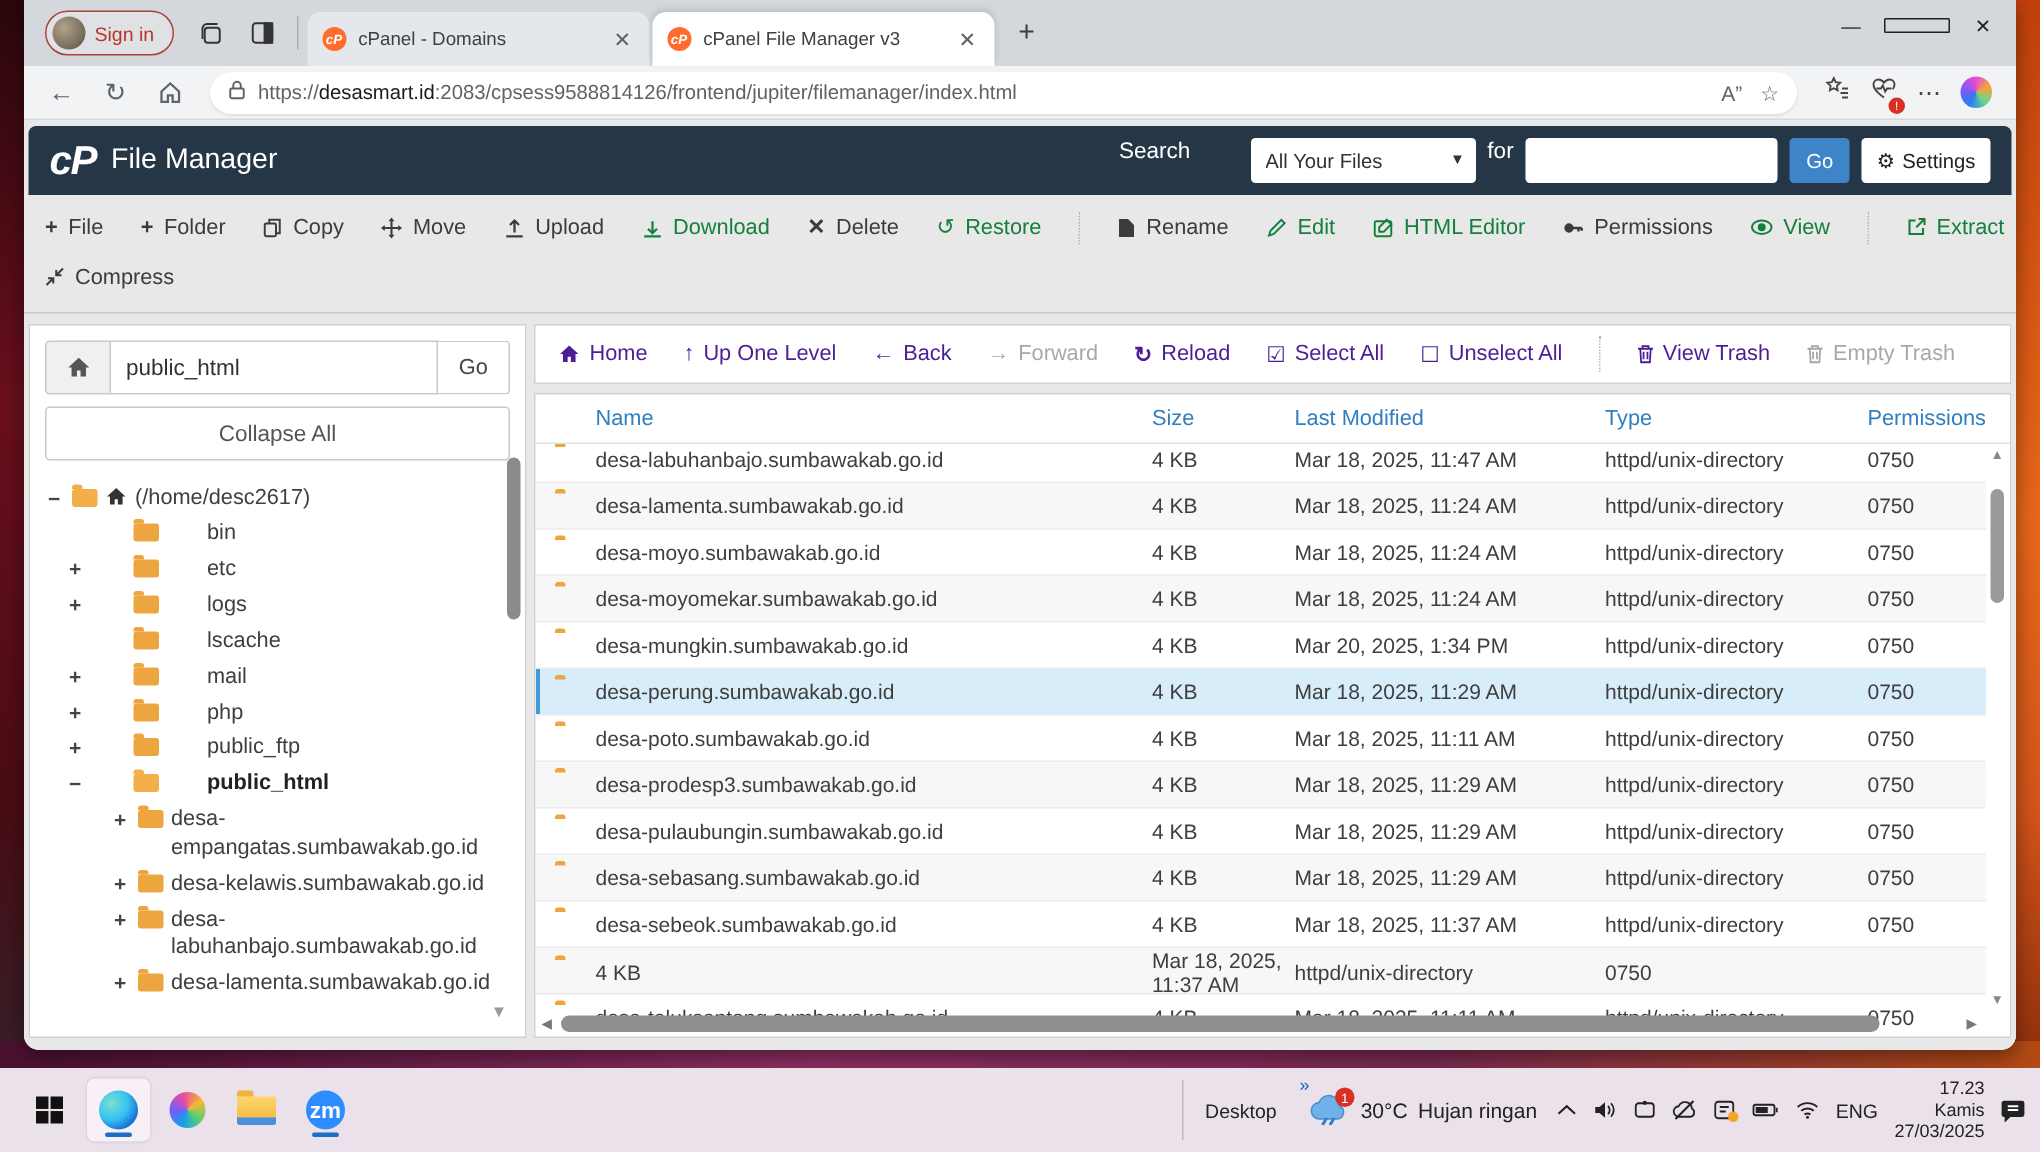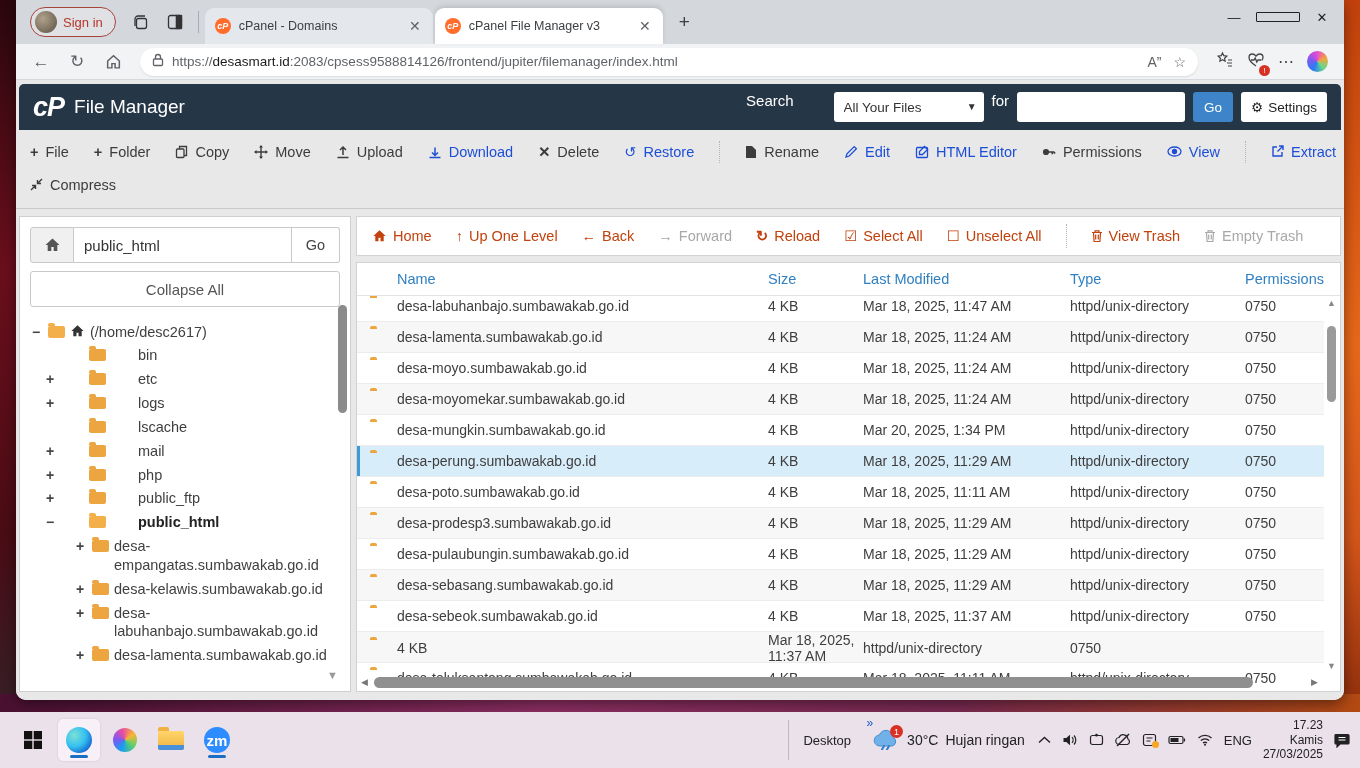--- a/index.html
+++ b/index.html
@@ -63,21 +63,21 @@
     background:#fff; font-size:13.5px; color:#333; padding:0 22px 0 10px; font-family:inherit; }
   .scope-chev { position:absolute; right:7px; top:9px; font-size:10px; color:#333; pointer-events:none; }
   .search-input { width:168px; height:30px; border:none; border-radius:3px; padding:0 8px; font-size:14px; }
   .go-btn { height:30px; padding:0 11px; background:#3d85c8; border:none; border-radius:3px; color:#fff; font-size:13.5px; }
   .settings-btn { height:30px; padding:0 10px; background:#fff; border:none; border-radius:3px; color:#222;
     font-size:13.5px; display:flex; align-items:center; gap:5px; }
 
   .cp-toolbar { background:#e8e8e8; padding:5px 14px 7px; border-bottom:1px solid #c9c9c9; flex:none; }
   .tbrow { display:flex; align-items:center; gap:25px; height:33px; font-size:14.5px; color:#3c3c3c; }
   .titem { display:flex; align-items:center; gap:7px; white-space:nowrap; cursor:pointer; }
-  .titem.disabled { color:#1d4ed8; }
+  .titem.disabled { color:#15803d; }
   .titem svg { flex:none; }
   .tsep { border-left:1px dotted #b5b5b5; height:22px; }
 
   .content { flex:1; display:flex; gap:5px; padding:7px 3px 8px; overflow:hidden; }
   .sidebar { width:332px; background:#fff; border:1px solid #cfcfcf; padding:10px; position:relative; flex:none; overflow:hidden; }
   .pathbar { display:flex; height:36px; }
   .home-btn { width:44px; background:#f0f0f0; border:1px solid #c9c9c9; border-radius:3px 0 0 3px;
     display:grid; place-items:center; color:#555; }
   .path-input { flex:1; border:1px solid #c9c9c9; border-left:none; padding:0 10px; font-size:15px; color:#333; min-width:0; }
   .path-go { width:48px; background:#fff; border:1px solid #c9c9c9; border-left:none; border-radius:0 3px 3px 0;
@@ -98,21 +98,21 @@
   .tree-home { display:none; color:#333; margin-top:1px; }
   .tree-item.home .tree-home { display:inline-flex; }
   .tree-label { word-break:break-word; }
   .tree-item.bold .tree-label { font-weight:bold; color:#222; }
   .side-scroll { position:absolute; right:3px; top:88px; width:9px; height:108px; background:#8b8b8b; border-radius:5px; }
   .side-more { position:absolute; right:12px; bottom:10px; color:#999; font-size:11px; }
 
   .main { flex:1; display:flex; flex-direction:column; overflow:hidden; }
   .fm-nav { background:#fff; border:1px solid #d2d2d2; height:40px; display:flex; align-items:center;
     padding:0 15px; gap:24px; font-size:14.5px; flex:none; margin-bottom:6px; }
-  .nitem { color:#c2410c; display:flex; align-items:center; gap:6px; white-space:nowrap; cursor:pointer; }
+  .nitem { color:#4c1d95; display:flex; align-items:center; gap:6px; white-space:nowrap; cursor:pointer; }
   .nitem.disabled { color:#a8a8a8; }
   .nsep { border-left:1px dotted #b5b5b5; height:24px; }
 
   .tablebox { flex:1; background:#fff; border:1px solid #d2d2d2; position:relative; overflow:hidden;
     display:flex; flex-direction:column; }
   .grid { display:grid; grid-template-columns:40px 371px 95px 207px 175px 1fr; align-items:center; }
   .thead { height:33px; color:#2f7fc1; font-size:14.5px; border-bottom:1px solid #e2e2e2; flex:none; padding-right:16px; }
   .rows-clip { flex:1; overflow:hidden; padding-right:16px; }
   .rows-inner { margin-top:-5px; }
   .trow { height:31px; font-size:14px; color:#3e3e3e; border-bottom:1px solid #ececec; cursor:pointer; }

